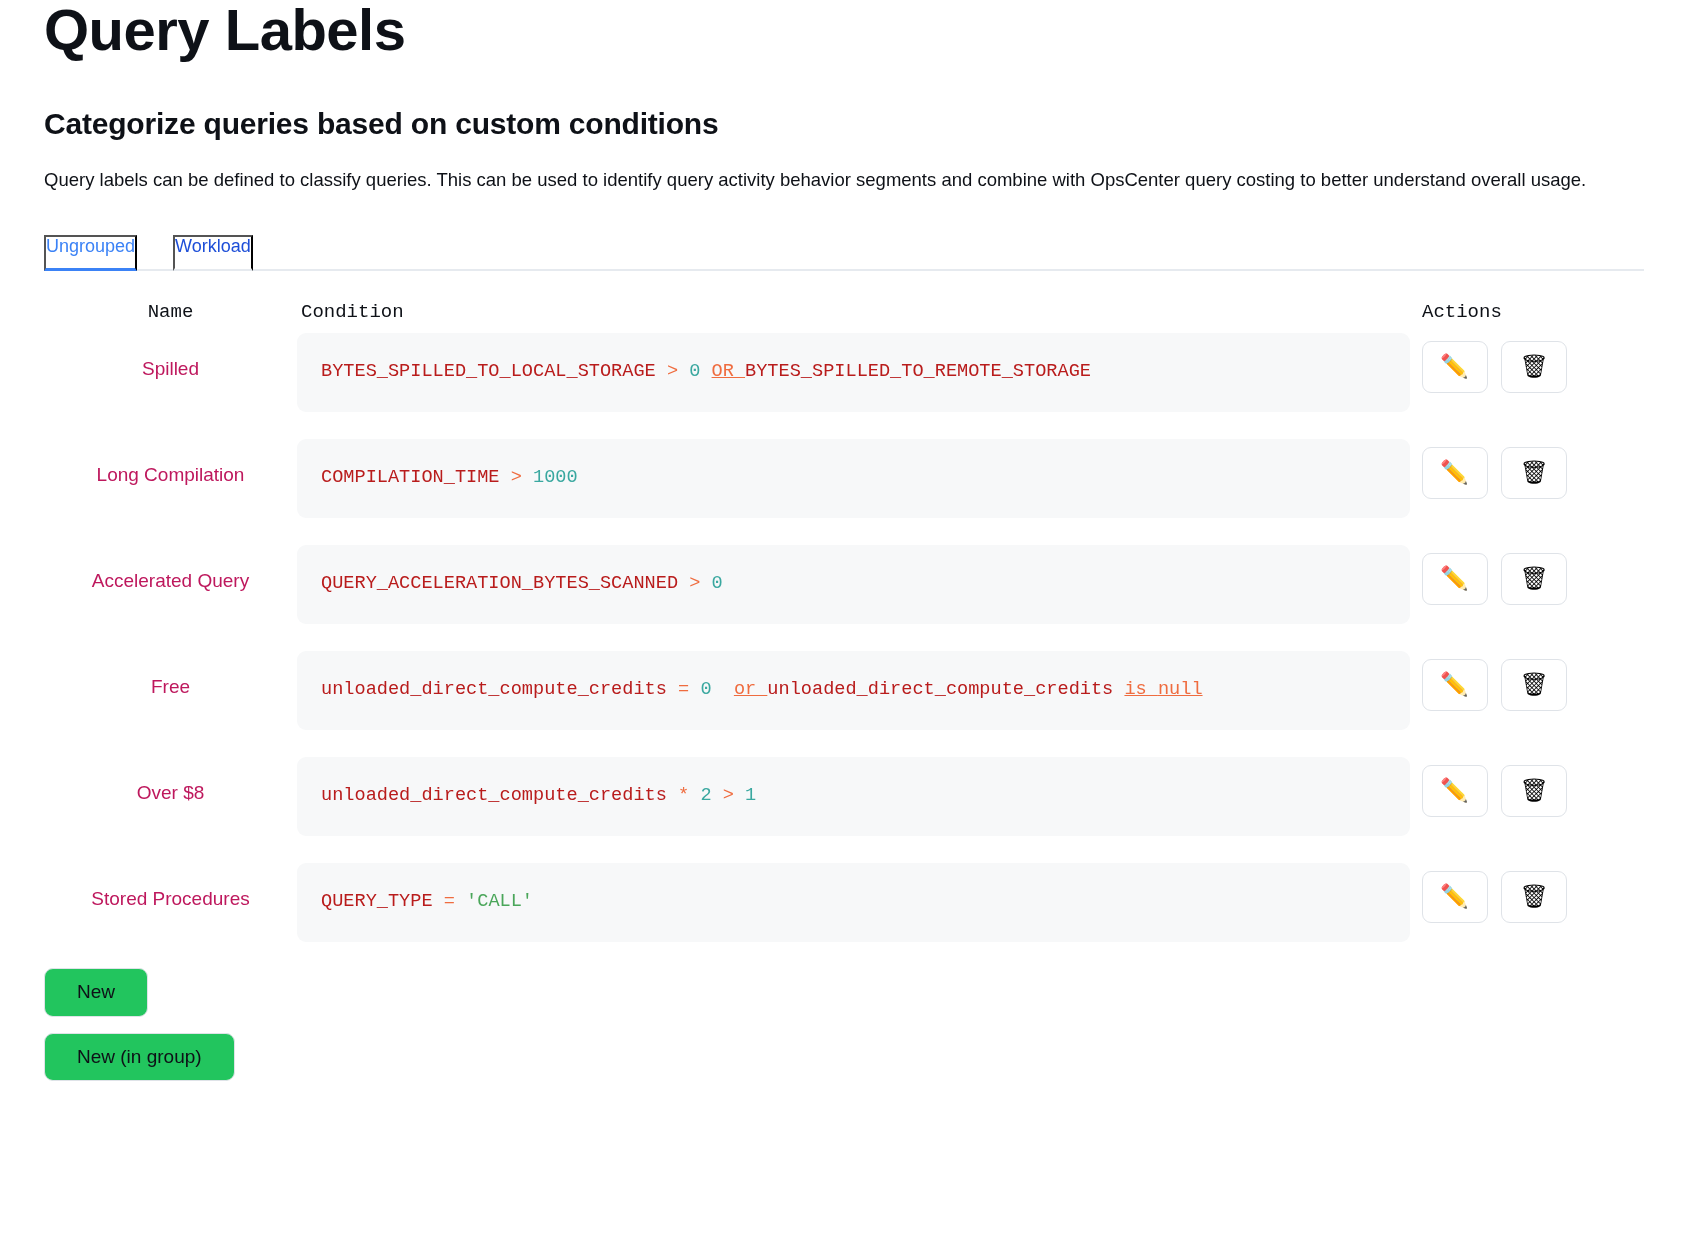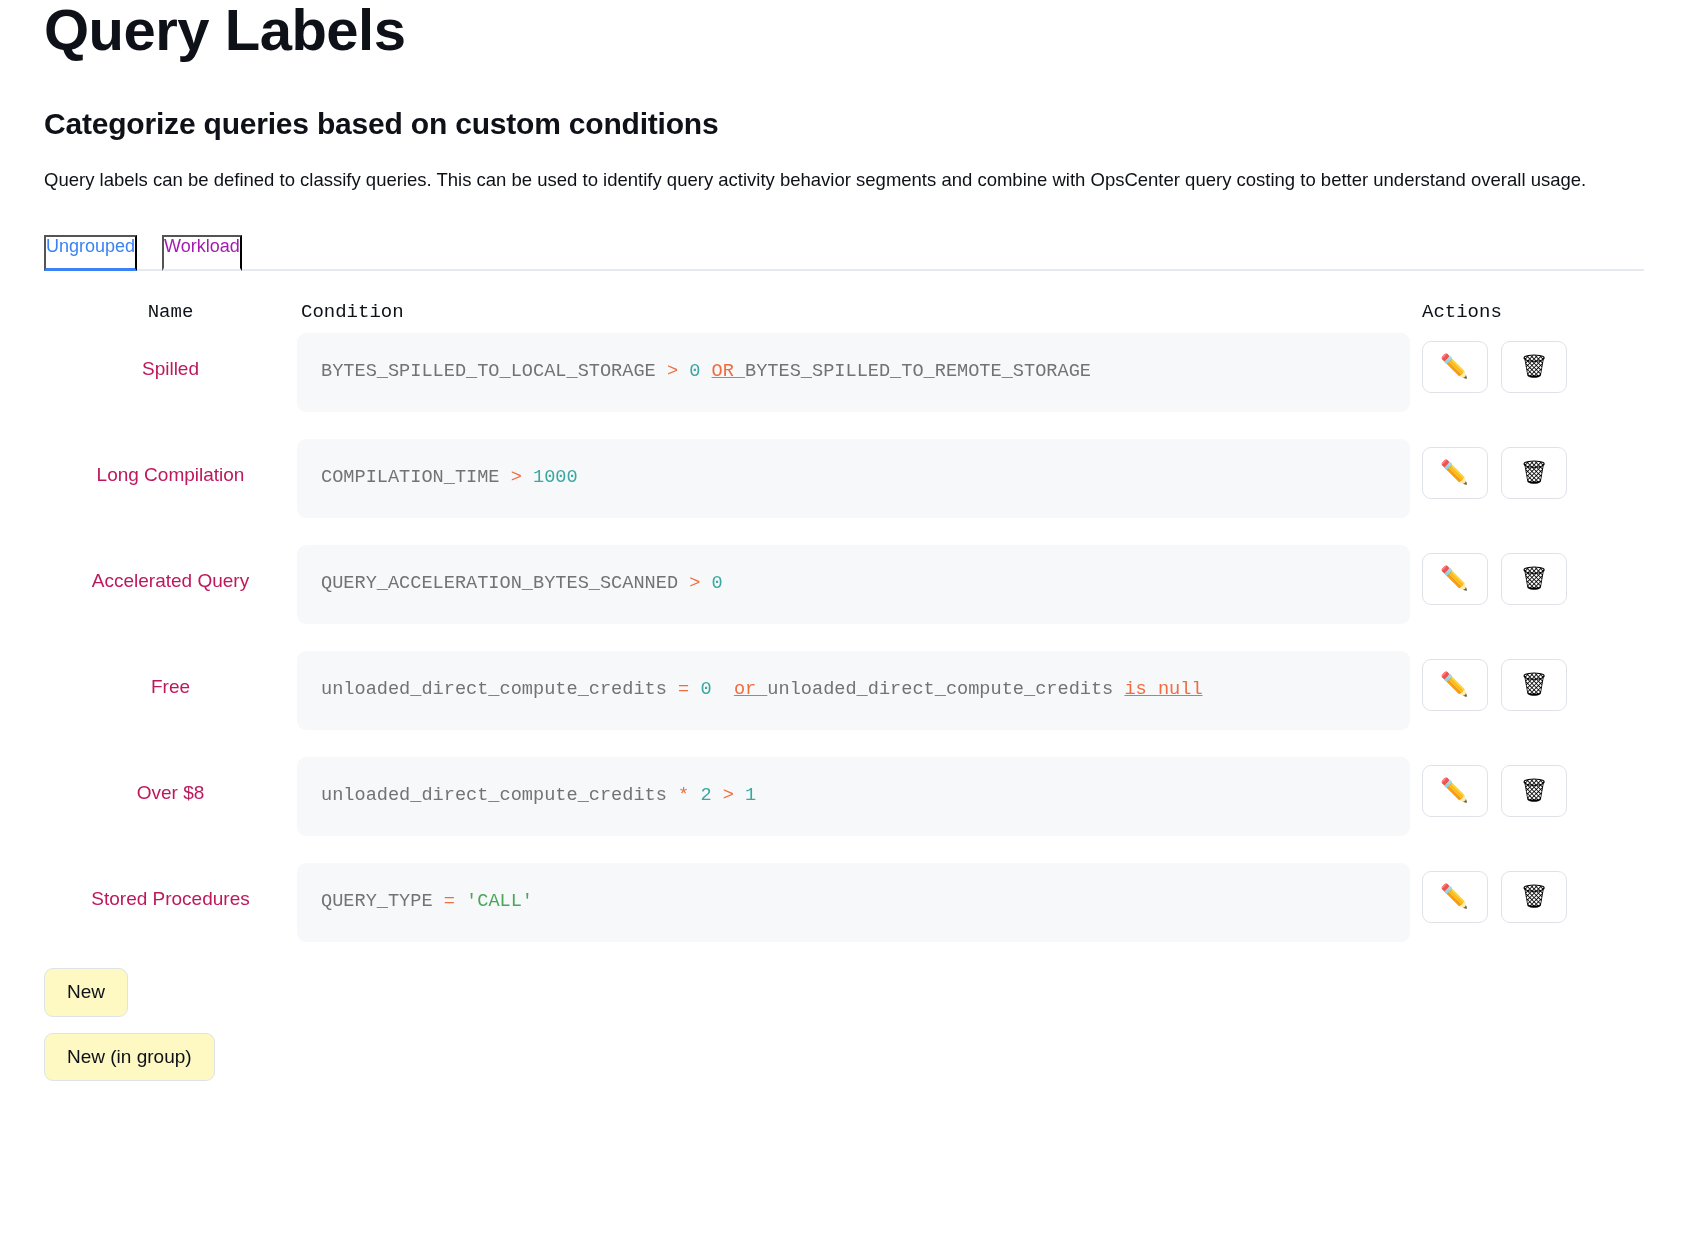--- a/index.html
+++ b/index.html
@@ -43,30 +43,30 @@
   }
 
   
   .tabs-wrap {
     margin-top: 40px;
     position: relative;
     width: 1600px;
   }
   .tabs {
     display: flex;
-    gap: 25px;
+    gap: 36px;
     align-items: flex-start;
     position: relative;
     z-index: 2;
   }
   .tab {
     font-size: 18px;
     line-height: 1;
     padding: 0 0 13px 0;
-    color: #a21caf;
+    color: #1d4ed8;
     cursor: pointer;
     border-bottom: 3px solid transparent;
     background: none;
     font-family: "Liberation Sans", sans-serif;
   }
   .tab.active {
     color: #3b82f6;
     border-bottom-color: #3b82f6;
   }
   .tabs-rule {
@@ -119,21 +119,21 @@
     align-items: center;
   }
   .code-text {
     font-family: "Liberation Mono", monospace;
     font-size: 18.6px;
     line-height: 1;
     padding: 0 0 0 24px;
     white-space: pre;
     display: block;
   }
-  .tok-id   { color: #737373; }
+  .tok-id   { color: #b91c1c; }
   .tok-op   { color: #ef6c3f; }
   .tok-num  { color: #3aa8a0; }
   .tok-kw   { color: #ef6c3f; text-decoration: underline; }
   .tok-str  { color: #4aa65a; }
 
   .act-cell {
     display: flex;
     gap: 13px;
     padding-left: 12px;
     padding-top: 8px;
@@ -159,25 +159,25 @@
   .bottom-buttons {
     margin-top: 26px;
     display: flex;
     flex-direction: column;
     align-items: flex-start;
     gap: 16px;
   }
   .btn {
     border: 1px solid #dfe3e8;
     border-radius: 9px;
-    background: #fef9c3;
+    background: #22c55e;
     font-family: "Liberation Sans", sans-serif;
     font-size: 19px;
     color: #0e1117;
-    padding: 12px 22px;
+    padding: 12px 32px;
     cursor: pointer;
     line-height: 1.2;
   }
 </style>
 </head>
 <body>
 
 <div class="page">
 
   <h1 class="page-title">Query Labels</h1>

